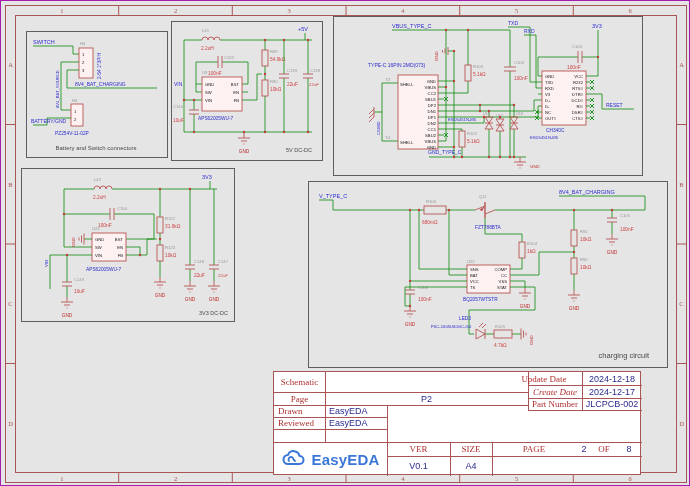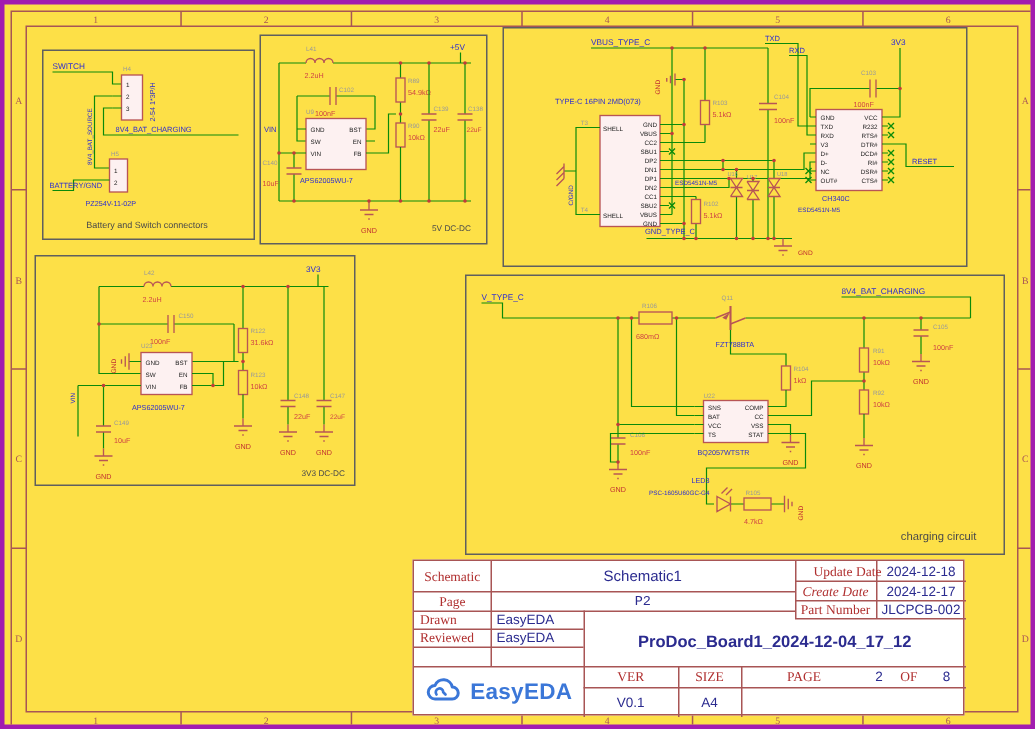--- a/index.html
+++ b/index.html
@@ -1,16 +1,16 @@
 <!DOCTYPE html>
 <html><head>
 <meta charset="utf-8">
 <style>
   html,body{margin:0;padding:0;background:#ffffff;}
-  .screen{position:relative;width:690px;height:486px;background:#fde047;border:3px solid #a21caf;box-sizing:border-box;overflow:hidden;font-family:"Liberation Sans",sans-serif;}
+  .screen{position:relative;width:690px;height:486px;background:#e5e5e5;border:1px solid #a21caf;box-sizing:border-box;overflow:hidden;font-family:"Liberation Sans",sans-serif;}
   svg{display:block;}
   svg text{font-family:"Liberation Sans",sans-serif;}
   .frame-svg{position:absolute;left:0;top:0;}
   .frame-line{stroke:#a85555;stroke-width:1;fill:none;}
   .t-frame{fill:#a85555;font-size:6.5px;font-family:"Liberation Serif",serif;}
   .box{position:absolute;border:1px solid #5f5f5f;background:transparent;}
   .wire{stroke:#0a8a0a;stroke-width:0.8;fill:none;}
   .sym{stroke:#b85555;stroke-width:0.9;fill:none;}
   .body{stroke:#b85555;stroke-width:0.9;fill:#fdf1f1;}
   .dot{fill:#c23b3b;}
@@ -513,34 +513,32 @@
     <div class="tl" style="left:0;top:70px;width:368px;height:1px;"></div>
     <div class="tl" style="left:113px;top:84px;width:255px;height:1px;"></div>
     <div class="tl" style="left:51px;top:0;width:1px;height:70px;"></div>
     <div class="tl" style="left:113px;top:33px;width:1px;height:71px;"></div>
     <div class="tl" style="left:254px;top:0;width:1px;height:38px;"></div>
     <div class="tl" style="left:308px;top:0;width:1px;height:38px;"></div>
     <div class="tl" style="left:176px;top:70px;width:1px;height:34px;"></div>
     <div class="tl" style="left:218px;top:70px;width:1px;height:34px;"></div>
 
     <div class="tcell tl-label" style="left:0;top:0;width:51px;height:20px;">Schematic</div>
-    <div class="tcell tl-value big" style="left:51px;top:0;width:203px;height:20px;">Schematic1</div>
     <div class="tcell tl-label" style="left:0;top:20px;width:51px;height:13px;">Page</div>
-    <div class="tcell tl-value" style="left:51px;top:20px;width:203px;height:13px;font-family:Liberation Mono, monospace;">P2</div>
+    <div class="tcell tl-value" style="left:51px;top:20px;width:203px;height:13px;">P2</div>
     <div class="tcell tl-label left-align" style="left:0;top:33px;width:51px;height:12px;">Drawn</div>
     <div class="tcell tl-value left-align" style="left:51px;top:33px;width:62px;height:12px;">EasyEDA</div>
     <div class="tcell tl-label left-align" style="left:0;top:45px;width:51px;height:12px;">Reviewed</div>
     <div class="tcell tl-value left-align" style="left:51px;top:45px;width:62px;height:12px;">EasyEDA</div>
-    <div class="tcell tl-label" style="left:262px;top:0;width:54px;height:13px;">Update Date</div>
+    <div class="tcell tl-label" style="left:243px;top:0;width:54px;height:13px;">Update Date</div>
     <div class="tcell tl-value" style="left:308px;top:0;width:60px;height:13px;">2024-12-18</div>
     <div class="tcell tl-label" style="left:254px;top:13px;width:54px;height:13px;font-style:italic;">Create Date</div>
     <div class="tcell tl-value" style="left:308px;top:13px;width:60px;height:13px;">2024-12-17</div>
     <div class="tcell tl-label" style="left:254px;top:26px;width:54px;height:12px;">Part Number</div>
     <div class="tcell tl-value" style="left:308px;top:26px;width:60px;height:12px;">JLCPCB-002</div>
-    <div class="tcell tl-doc" style="left:113px;top:38px;width:255px;height:32px;">ProDoc_Board1_2024-12-04_17_12</div>
     <div class="tcell tl-label" style="left:113px;top:70px;width:63px;height:14px;">VER</div>
     <div class="tcell tl-label" style="left:176px;top:70px;width:42px;height:14px;">SIZE</div>
     <div class="tcell tl-label" style="left:230px;top:70px;width:60px;height:14px;">PAGE</div>
     <div class="tcell tl-value" style="left:300px;top:70px;width:20px;height:14px;">2</div>
     <div class="tcell tl-label" style="left:320px;top:70px;width:20px;height:14px;">OF</div>
     <div class="tcell tl-value" style="left:345px;top:70px;width:20px;height:14px;">8</div>
     <div class="tcell tl-value" style="left:113px;top:84px;width:63px;height:20px;">V0.1</div>
     <div class="tcell tl-value" style="left:176px;top:84px;width:42px;height:20px;">A4</div>
     <div class="logo" style="left:0;top:70px;width:113px;height:34px;">
       <svg width="26" height="18" viewBox="0 0 26 18">

